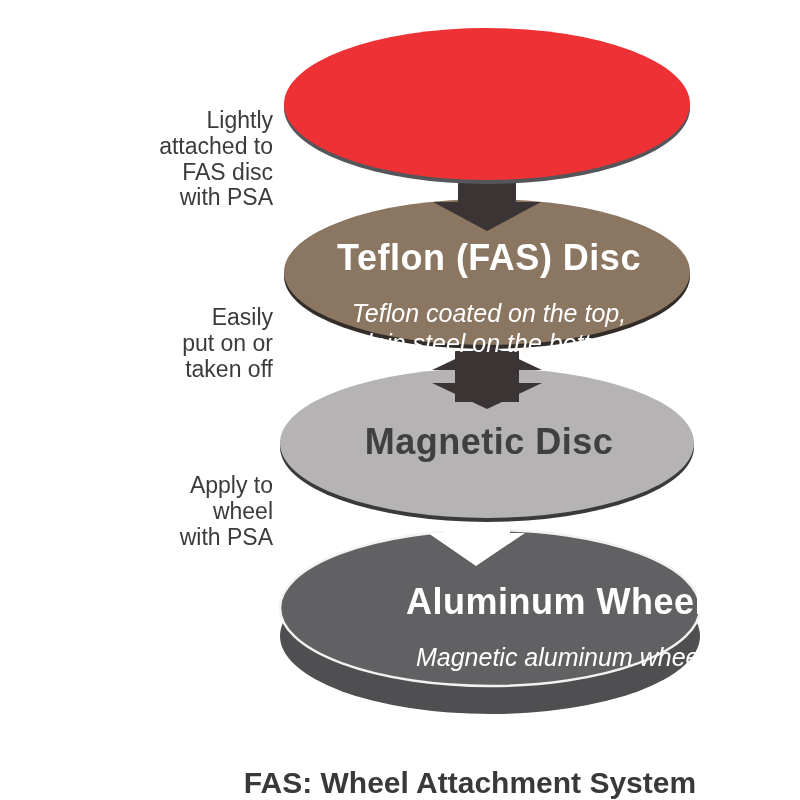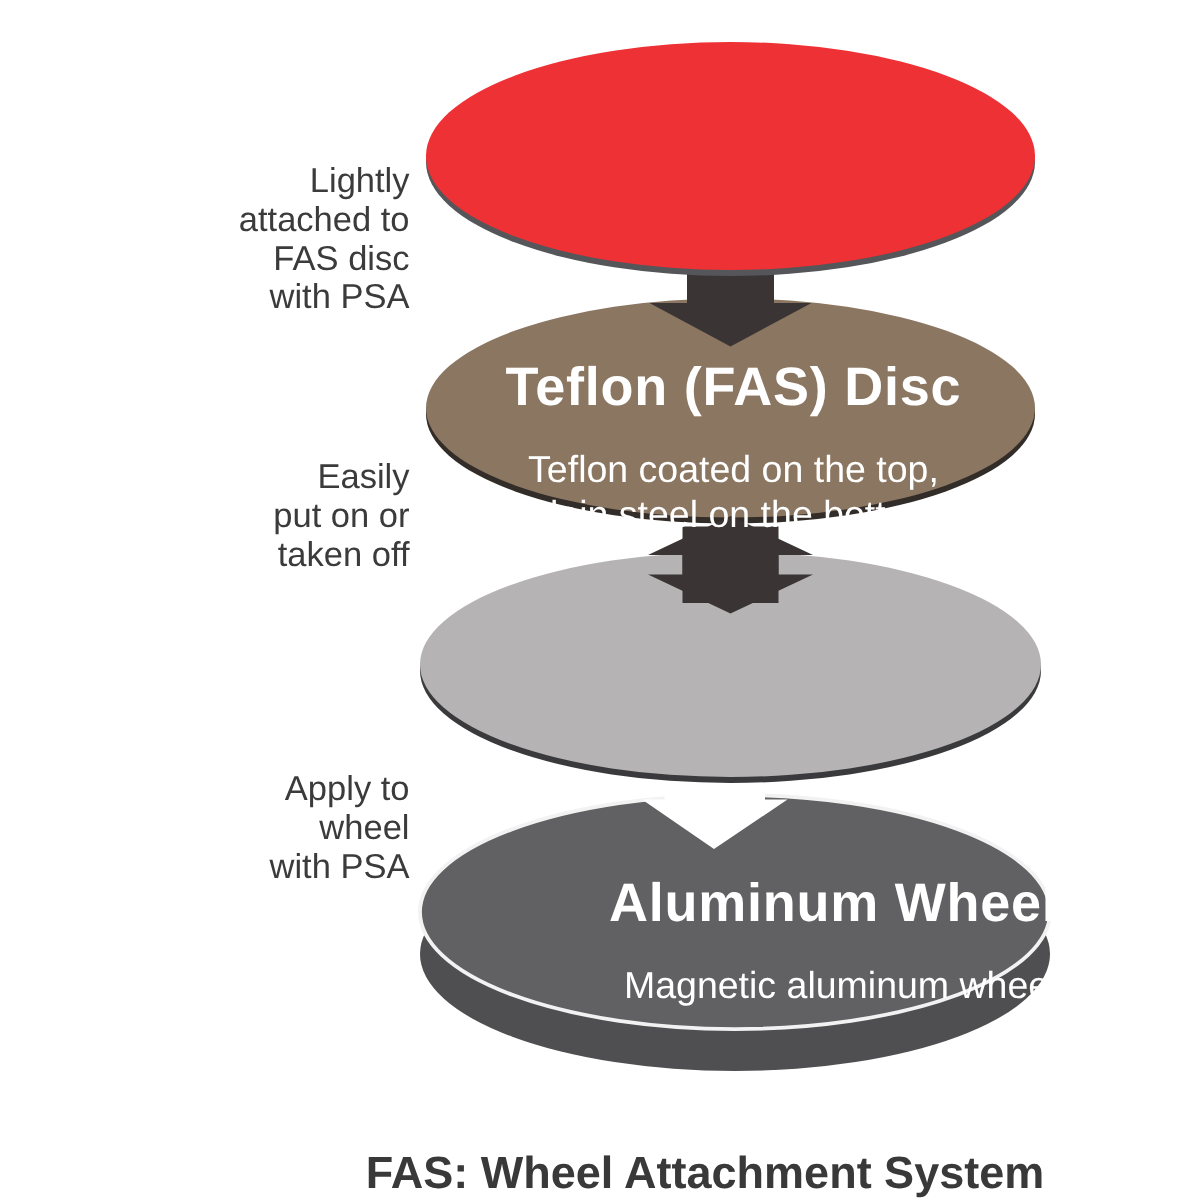--- a/index.html
+++ b/index.html
@@ -20,20 +20,21 @@
     transform: translateX(-50%);
     width: 430px;
   }
   .disc-title {
     font-weight: bold;
     font-size: 36px;
     letter-spacing: 0.5px;
     line-height: 1.1;
   }
   .disc-sub {
+    font-style: italic;
     font-size: 25px;
     line-height: 1.22;
     margin-top: 2px;
   }
   .light-text { color: #ffffff; }
   .dark-text  { color: #404040; }
 
   .annotation {
     width: 220px;
     left: 53px;
@@ -80,35 +81,36 @@
     <polygon points="443,523 510,523 510,533 525,533 476,566 428,533 443,533" fill="#ffffff"></polygon>
   </svg>
 
   <div class="txt disc-text light-text" style="left:489px; top:220px;">
     <div class="disc-title">Teflon (FAS) Disc</div>
     <div class="disc-sub">Teflon coated on the top,
 plain steel on the bottom</div>
   </div>
 
   <div class="txt disc-text dark-text" style="left:489px; top:404px;">
+    <div class="disc-title">Magnetic Disc</div>
   </div>
 
   <div class="txt disc-text light-text" style="left:490px; top:564px;text-align:right;">
     <div class="disc-title">Aluminum Wheel</div>
     <div class="disc-sub">Magnetic aluminum wheel</div>
   </div>
 
   <div class="txt annotation" style="top:108px;">Lightly
 attached to
 FAS disc
 with PSA</div>
   <div class="txt annotation" style="top:305px;">Easily
 put on or
 taken off</div>
-  <div class="txt annotation" style="top:473px;margin-top:40px;">Apply to
+  <div class="txt annotation" style="top:473px;">Apply to
 wheel
 with PSA</div>
 
   <div class="txt legend" style="top:728px;">
     <div>FAS: Wheel Attachment System</div>
     
   </div>
 
 </div>
 

